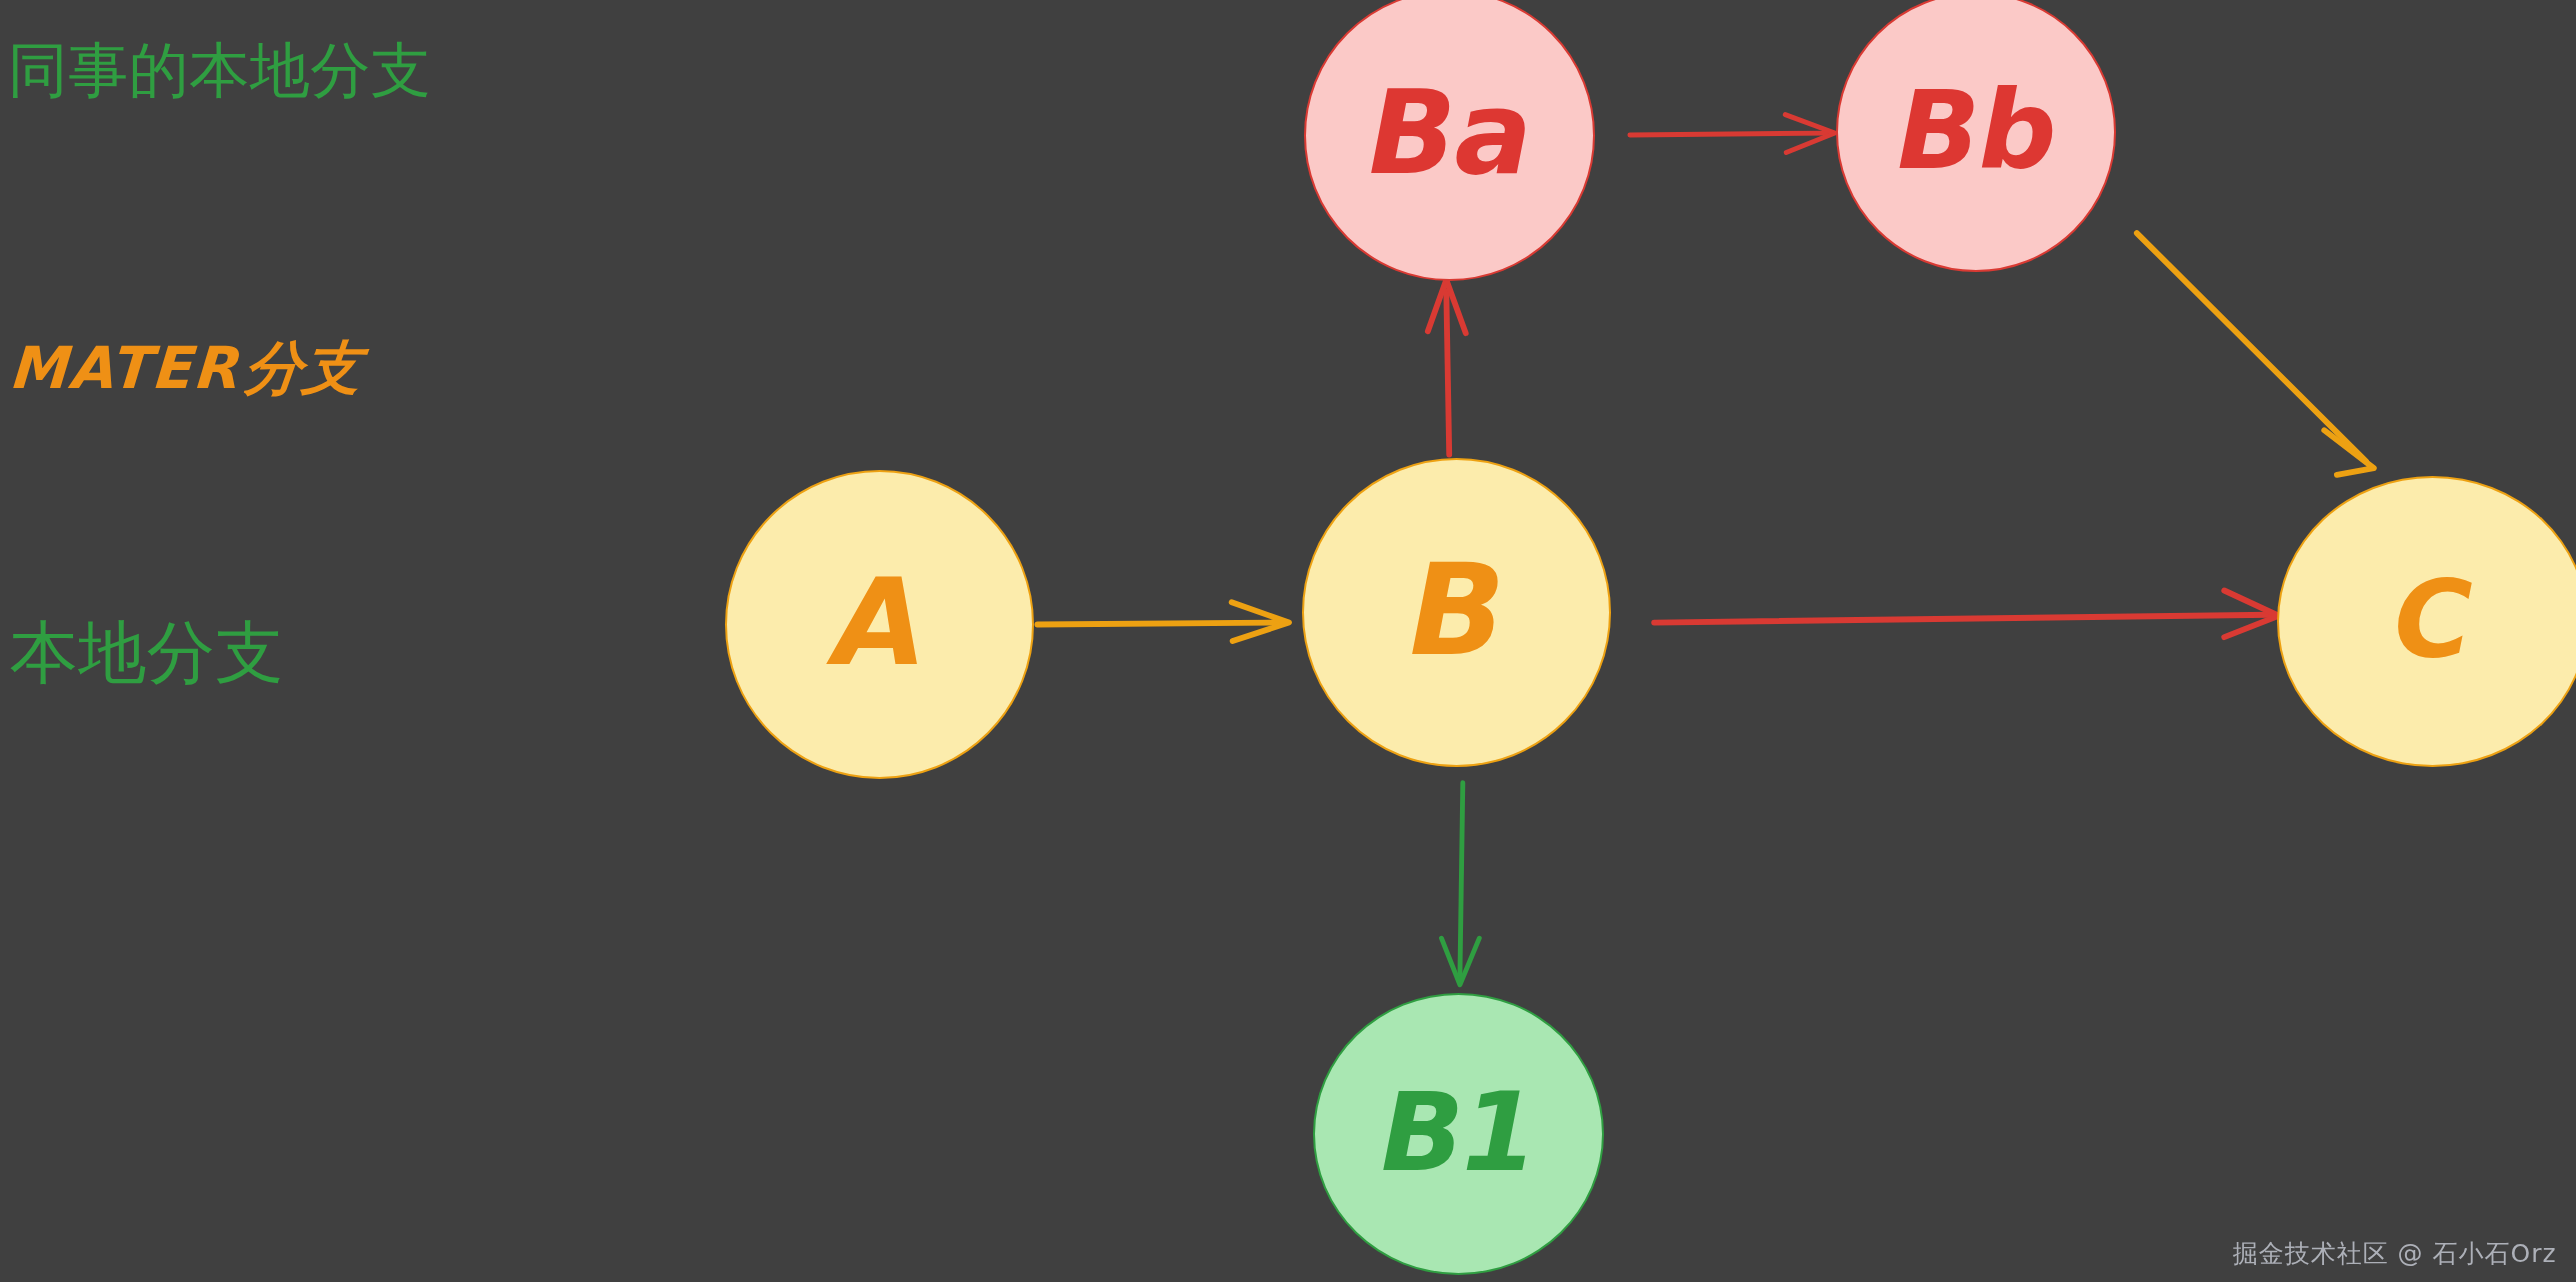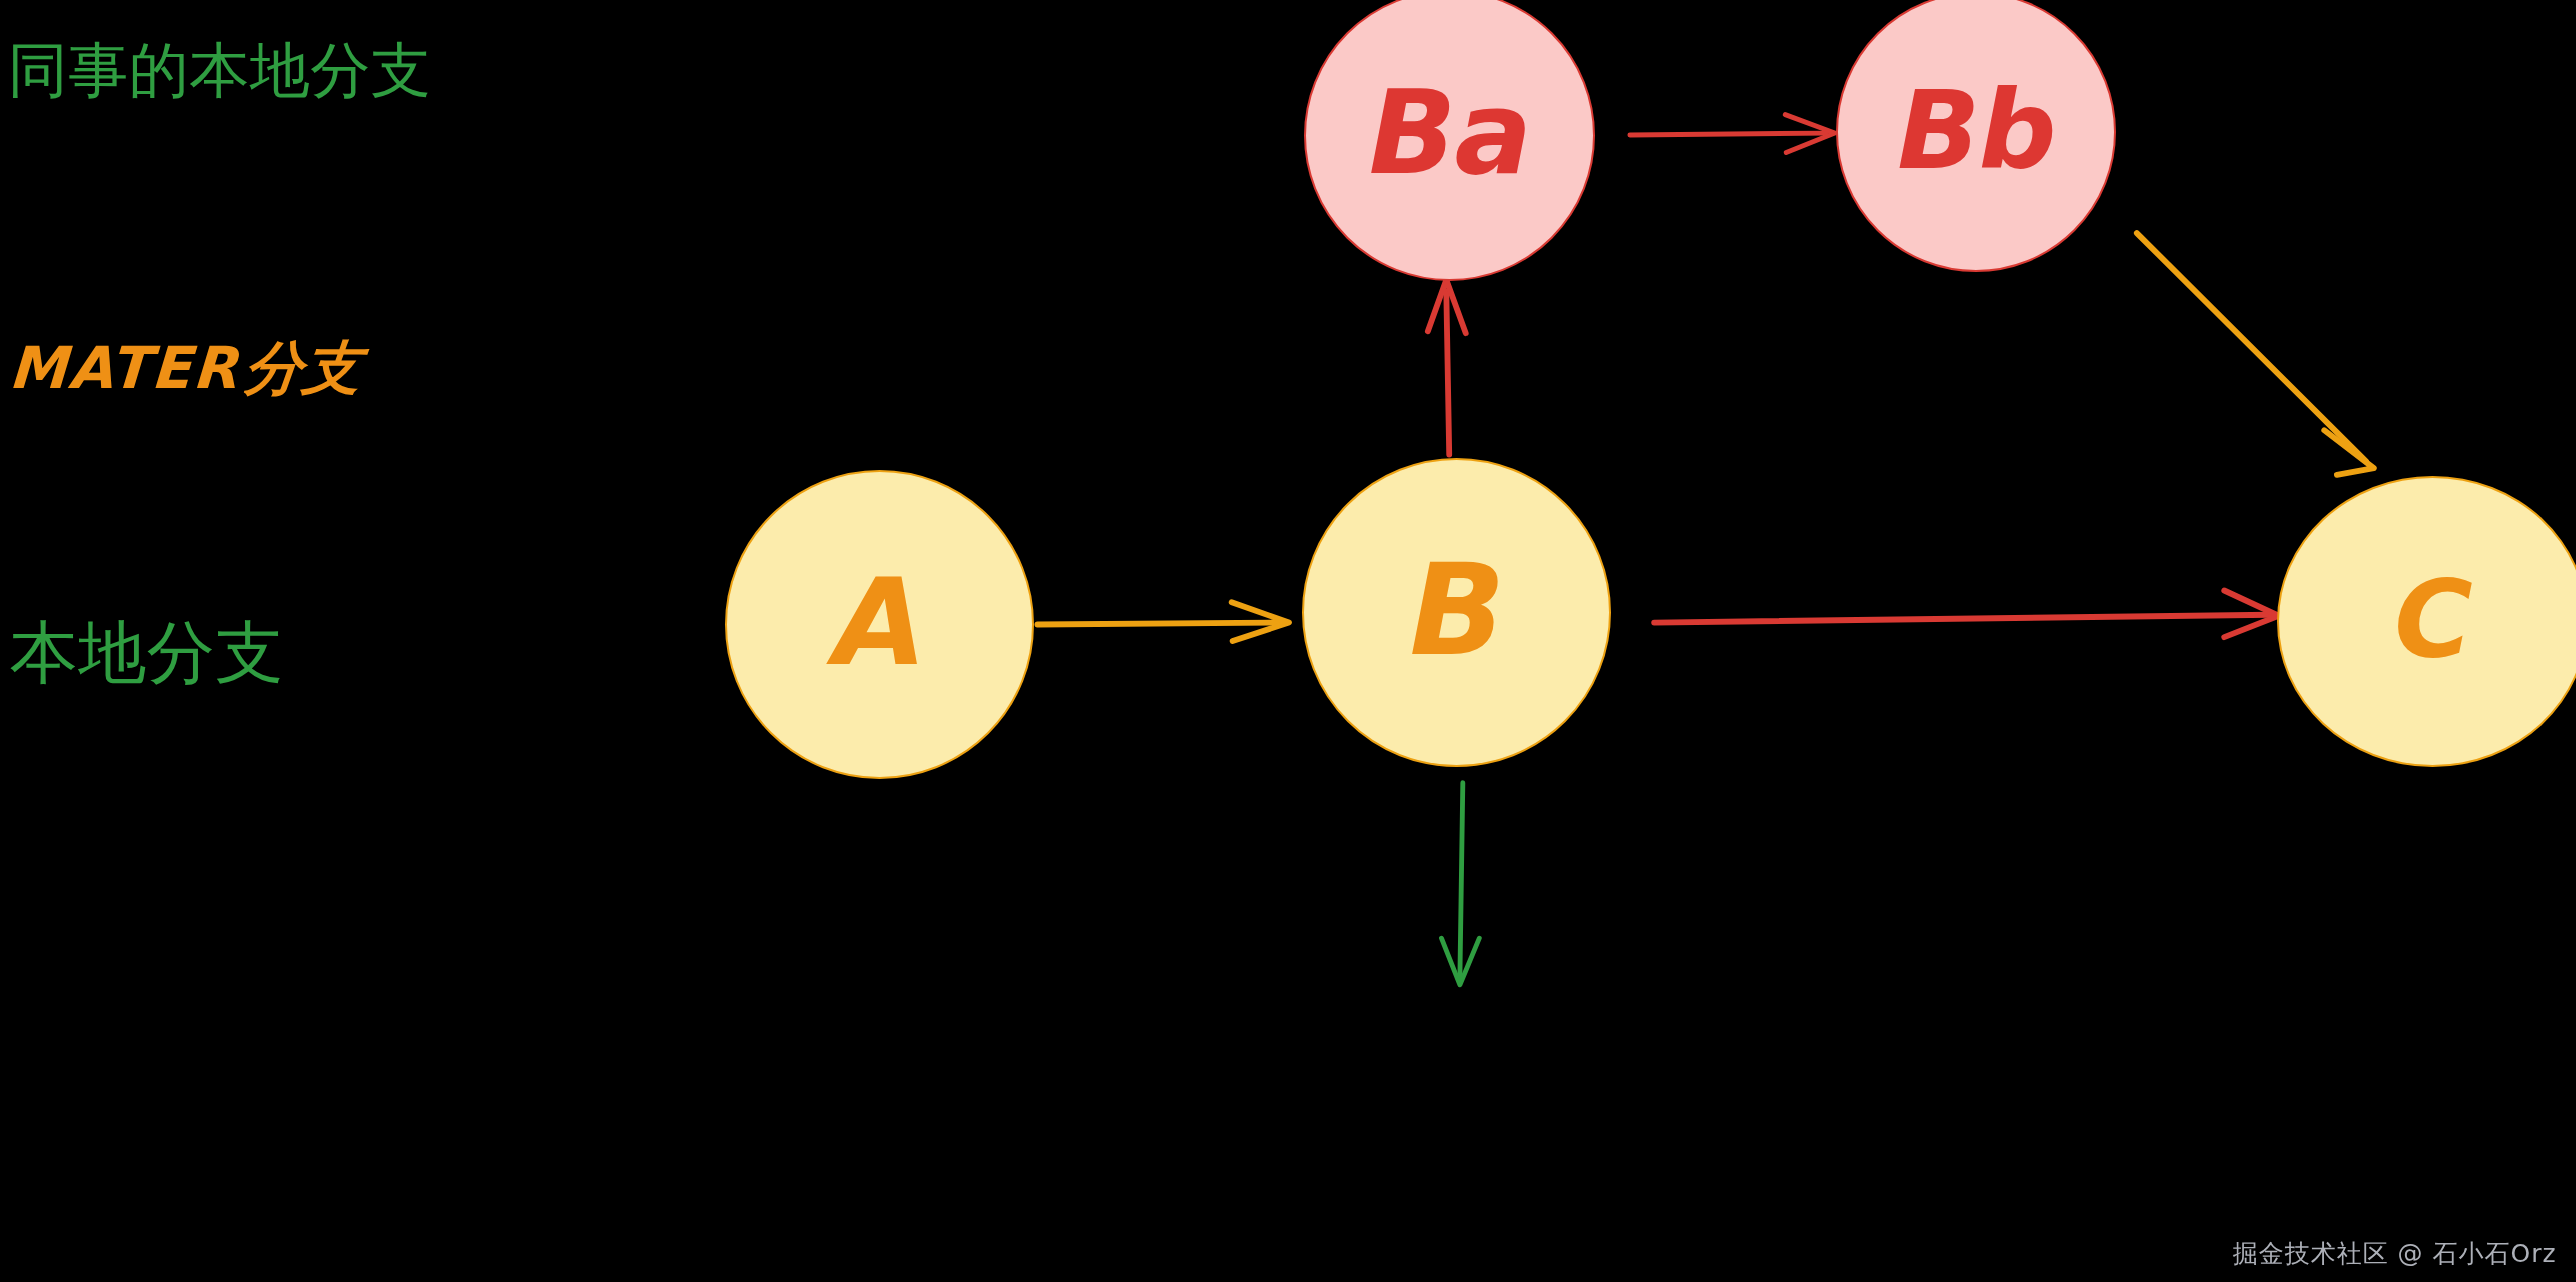--- a/index.html
+++ b/index.html
@@ -5,21 +5,21 @@
 <style>
   html, body {
     margin: 0;
     padding: 0;
     background: #ffffff;
   }
   #canvas {
     position: relative;
     width: 2576px;
     height: 1282px;
-    background: #000000;
+    background: #404040;
     overflow: hidden;
     font-family: "DejaVu Sans", "Liberation Sans", sans-serif;
   }
   #sketch-layer {
     position: absolute;
     left: 0;
     top: 0;
     width: 2576px;
     height: 1282px;
     pointer-events: none;
@@ -172,17 +172,20 @@
   </div>
 
   <div id="node-b" class="node node-yellow">
     <span class="node-label">B</span>
   </div>
 
   <div id="node-c" class="node node-yellow">
     <span class="node-label">C</span>
   </div>
 
+  <div id="node-b1" class="node node-green">
+    <span class="node-label">B1</span>
+  </div>
 
   <div id="watermark" class="label-cjk">掘金技术社区 @ 石小石Orz</div>
 
 </div>
 
 
 </body></html>

